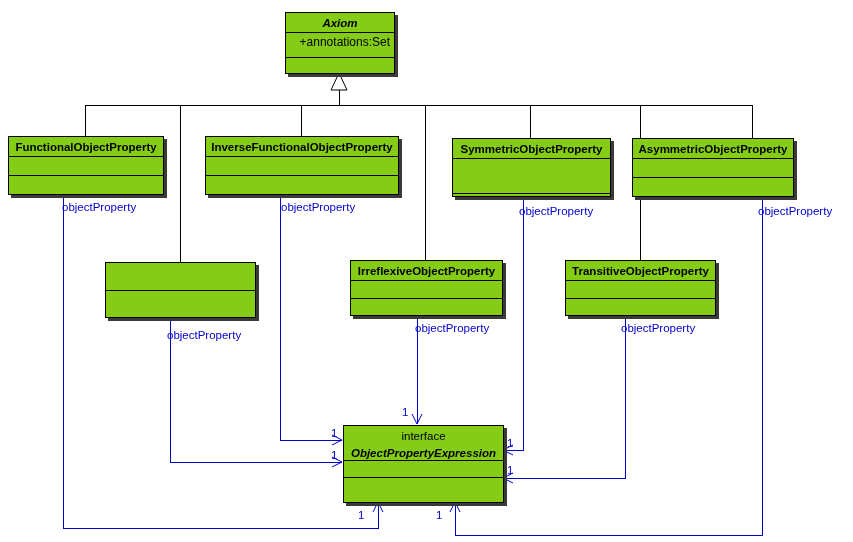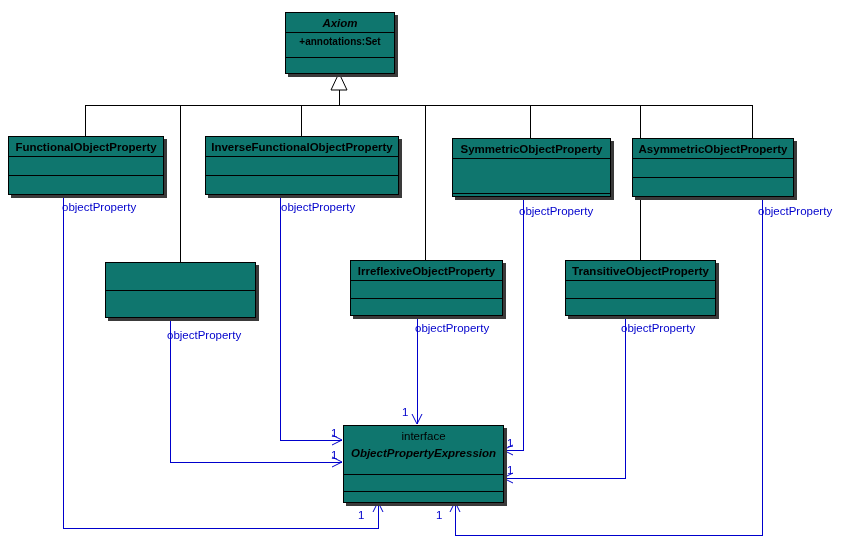--- a/index.html
+++ b/index.html
@@ -3,35 +3,35 @@
 <meta charset="utf-8">
 <style>
   html,body{margin:0;padding:0;background:#fff;}
   #canvas{
     position:relative;width:853px;height:542px;background:#ffffff;
     font-family:"Liberation Sans",sans-serif;overflow:hidden;
   }
   #edges{position:absolute;left:0;top:0;width:853px;height:542px;}
   .uml-class{
     position:absolute;display:flex;flex-direction:column;
-    background:#0f766e;border:1px solid #000;box-shadow:3px 3px 0 #3a3a3a;
+    background:#84cc16;border:1px solid #000;box-shadow:3px 3px 0 #3a3a3a;
   }
   .cname{
     flex:0 0 auto;border-bottom:1px solid #000;
     font-weight:bold;font-size:11.5px;line-height:14px;
     text-align:center;padding:3px 1px 2px;white-space:nowrap;overflow:hidden;
   }
   .cattrs{flex:1 1 auto;border-bottom:1px solid #000;}
   .cops{flex:1 1 auto;}
   .axiom .cname{font-style:italic;}
   .axiom .cattrs{
-    flex:0 0 20px;font-size:10px;line-height:14px;
-    padding:2px 4px;text-align:center;white-space:nowrap;font-weight:bold;
+    flex:0 0 20px;font-size:12px;line-height:14px;
+    padding:2px 4px;text-align:right;white-space:nowrap;
   }
-  .iface .cname{font-weight:normal;padding:3px 1px 14px;}
+  .iface .cname{font-weight:normal;padding:3px 1px 0;}
   .iface .stereo{font-size:11.5px;line-height:14px;}
   .iface .iname{font-size:11.5px;line-height:14px;font-weight:bold;font-style:italic;margin-top:3px;}
   .iface .cattrs{flex:0 0 16px;}
   .assoc-label{
     position:absolute;color:#0000cc;font-size:11.5px;line-height:13px;white-space:nowrap;
   }
 </style>
 </head>
 <body>
 

